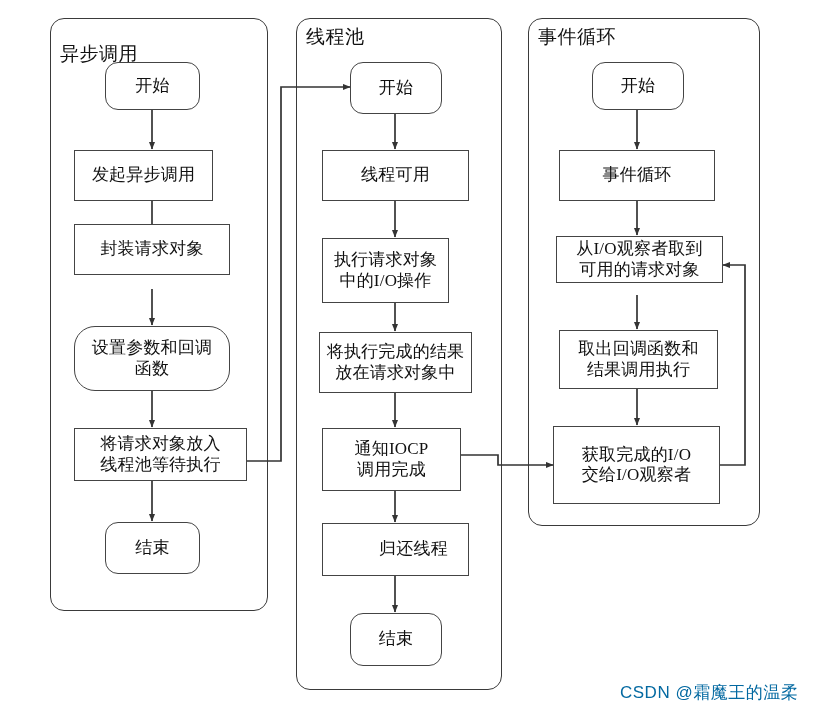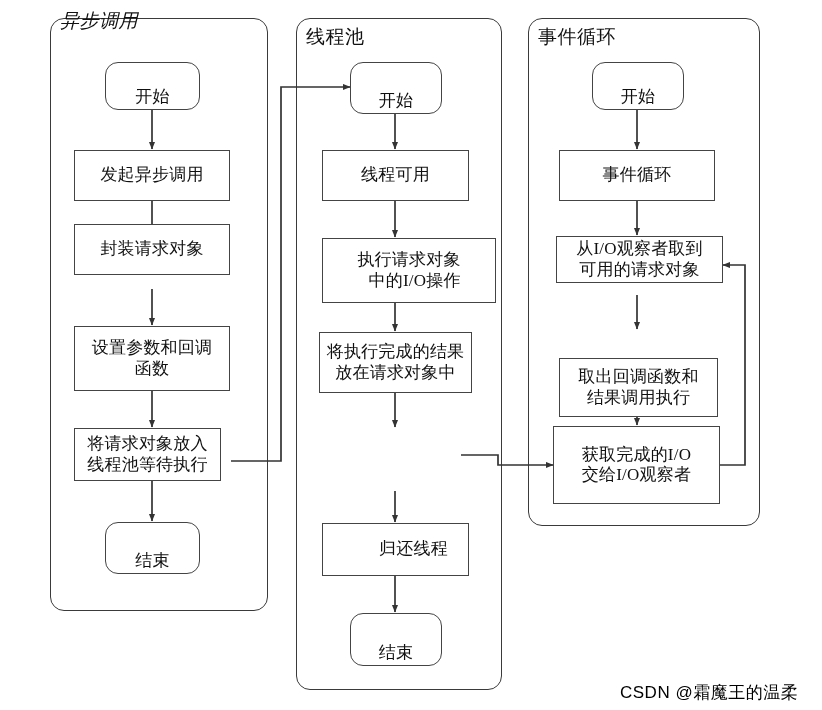--- a/index.html
+++ b/index.html
@@ -41,53 +41,52 @@
     justify-content: center;
     text-align: center;
     font-size: 17px;
     line-height: 1.18;
     color: #101010;
     padding: 2px 4px;
     letter-spacing: 0.2px;
   }
   .node.terminal {
     border-radius: 13px;
-    align-items: flex-end;
   }
   .node .node-text {
     display: block;
     white-space: pre-line;
   }
   svg.edges {
     position: absolute;
     left: 0;
     top: 0;
     width: 822px;
     height: 710px;
     pointer-events: none;
   }
   .watermark {
     position: absolute;
     font-size: 17px;
-    color: #000000;
+    color: #0369a1;
     white-space: nowrap;
     font-family: "Liberation Sans", sans-serif;
     letter-spacing: 0.5px;
   }
 </style>
 </head>
 <body>
 
 <div id="canvas">
 
   <div class="swimlane" style="left:50px; top:18px; width:218px; height:593px;"></div>
   <div class="swimlane" style="left:296px; top:18px; width:206px; height:672px;"></div>
   <div class="swimlane" style="left:528px; top:18px; width:232px; height:508px;"></div>
 
-  <div class="lane-title" style="left:60px; top:8px;font-style:italic;">异步调用</div>
+  <div class="lane-title" style="left:60px; top:41px;">异步调用</div>
   <div class="lane-title" style="left:306px; top:24px;">线程池</div>
   <div class="lane-title" style="left:538px; top:24px;">事件循环</div>
 
   <svg class="edges" viewBox="0 0 822 710" xmlns="http://www.w3.org/2000/svg">
     <defs>
       <marker id="arrow" markerWidth="9" markerHeight="9" refX="7.4" refY="3.2" orient="auto" markerUnits="userSpaceOnUse">
         <path d="M0,0 L8,3.2 L0,6.4 z" fill="#333333"></path>
       </marker>
     </defs>
     <g stroke="#333333" stroke-width="1.7" fill="none" marker-end="url(#arrow)">
@@ -114,70 +113,74 @@
 
       <path d="M461,455 L498,455 L498,465 L553,465"></path>
 
       <path d="M720,465 L745,465 L745,265 L723,265"></path>
     </g>
   </svg>
 
   <div class="node terminal" style="left:105px; top:62px; width:95px; height:48px;">
     <span class="node-text">开始</span>
   </div>
-  <div class="node" style="left:74px; top:150px; width:156px; height:51px;">
+  <div class="node" style="left:74px; top:150px; width:139px; height:51px;">
     <span class="node-text">发起异步调用</span>
   </div>
   <div class="node" style="left:74px; top:224px; width:156px; height:51px;">
     <span class="node-text">封装请求对象</span>
   </div>
-  <div class="node" style="left:74px; top:326px; width:156px; height:65px;">
+  <div class="node" style="left:74px; top:326px; width:156px; height:65px;border-radius:21px;">
     <span class="node-text">设置参数和回调
 函数</span>
   </div>
-  <div class="node" style="left:74px; top:428px; width:147px; height:53px;">
+  <div class="node" style="left:74px; top:428px; width:173px; height:53px;">
     <span class="node-text">将请求对象放入
 线程池等待执行</span>
   </div>
   <div class="node terminal" style="left:105px; top:522px; width:95px; height:52px;">
     <span class="node-text">结束</span>
   </div>
 
   <div class="node terminal" style="left:350px; top:62px; width:92px; height:52px;">
     <span class="node-text">开始</span>
   </div>
   <div class="node" style="left:322px; top:150px; width:147px; height:51px;">
     <span class="node-text">线程可用</span>
   </div>
-  <div class="node" style="left:322px; top:238px; width:174px; height:65px;text-align:right;">
+  <div class="node" style="left:322px; top:238px; width:127px; height:65px;">
     <span class="node-text">执行请求对象
 中的I/O操作</span>
   </div>
   <div class="node" style="left:319px; top:332px; width:153px; height:61px;">
     <span class="node-text">将执行完成的结果
 放在请求对象中</span>
+  </div>
+  <div class="node" style="left:322px; top:428px; width:139px; height:63px;">
+    <span class="node-text">通知IOCP
+调用完成</span>
   </div>
   <div class="node" style="left:322px; top:523px; width:147px; height:53px;padding-left:40px;">
     <span class="node-text">归还线程</span>
   </div>
   <div class="node terminal" style="left:350px; top:613px; width:92px; height:53px;">
     <span class="node-text">结束</span>
   </div>
 
   <div class="node terminal" style="left:592px; top:62px; width:92px; height:48px;">
     <span class="node-text">开始</span>
   </div>
   <div class="node" style="left:559px; top:150px; width:156px; height:51px;">
     <span class="node-text">事件循环</span>
   </div>
   <div class="node" style="left:556px; top:236px; width:167px; height:47px;">
     <span class="node-text">从I/O观察者取到
 可用的请求对象</span>
   </div>
-  <div class="node" style="left:559px; top:330px; width:159px; height:59px;margin-top:28px;">
+  <div class="node" style="left:559px; top:330px; width:159px; height:59px;">
     <span class="node-text">取出回调函数和
 结果调用执行</span>
   </div>
   <div class="node" style="left:553px; top:426px; width:167px; height:78px;">
     <span class="node-text">获取完成的I/O
 交给I/O观察者</span>
   </div>
 
   <div class="watermark" style="left:620px; top:681px;">CSDN @霜魔王的温柔</div>
 

